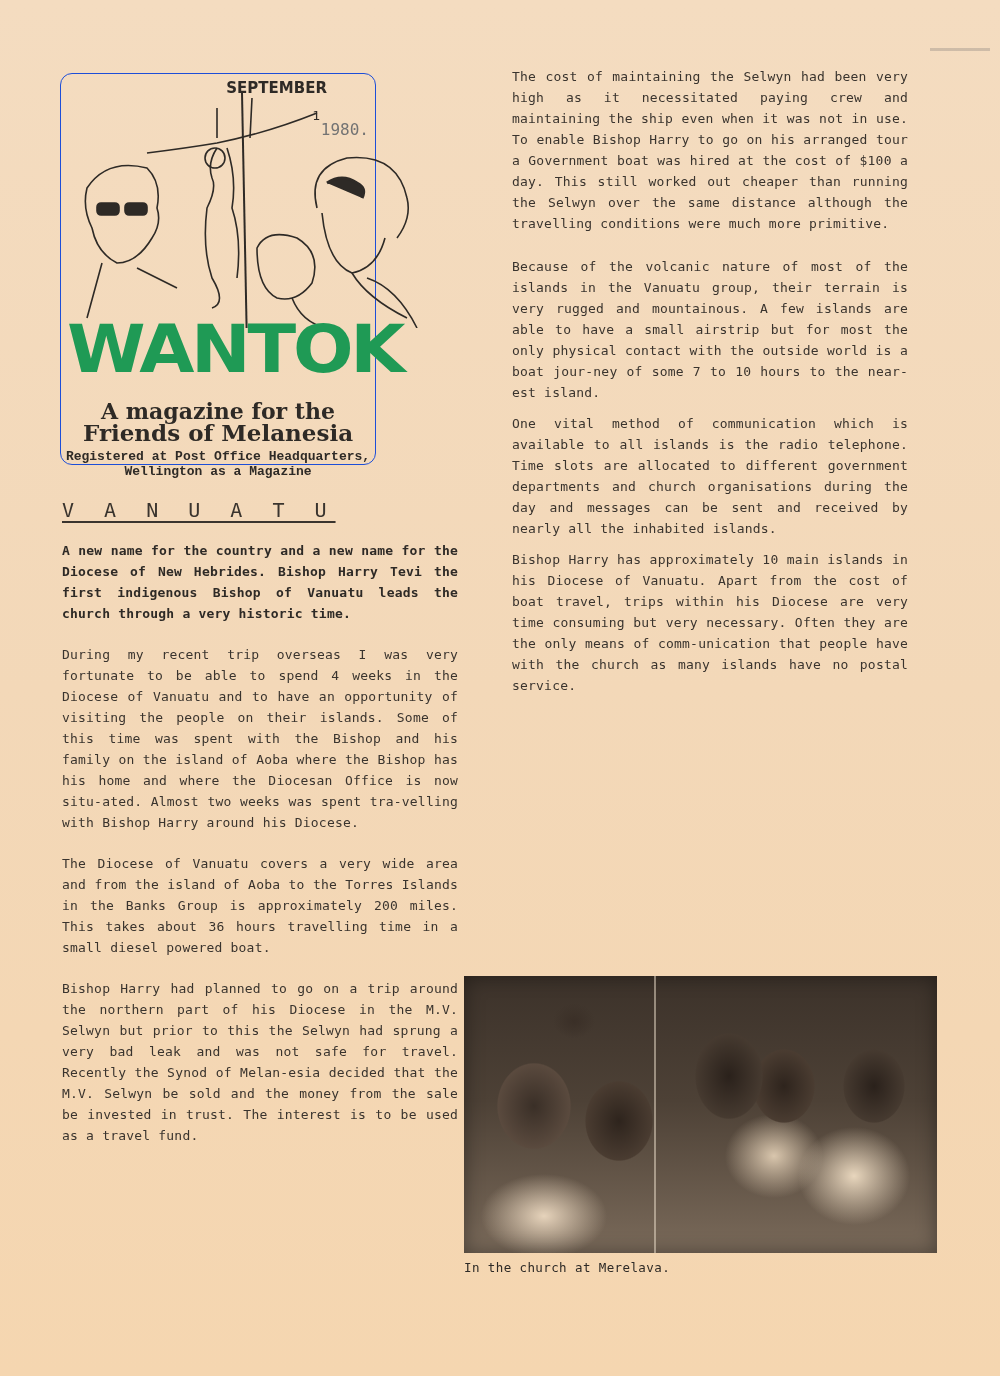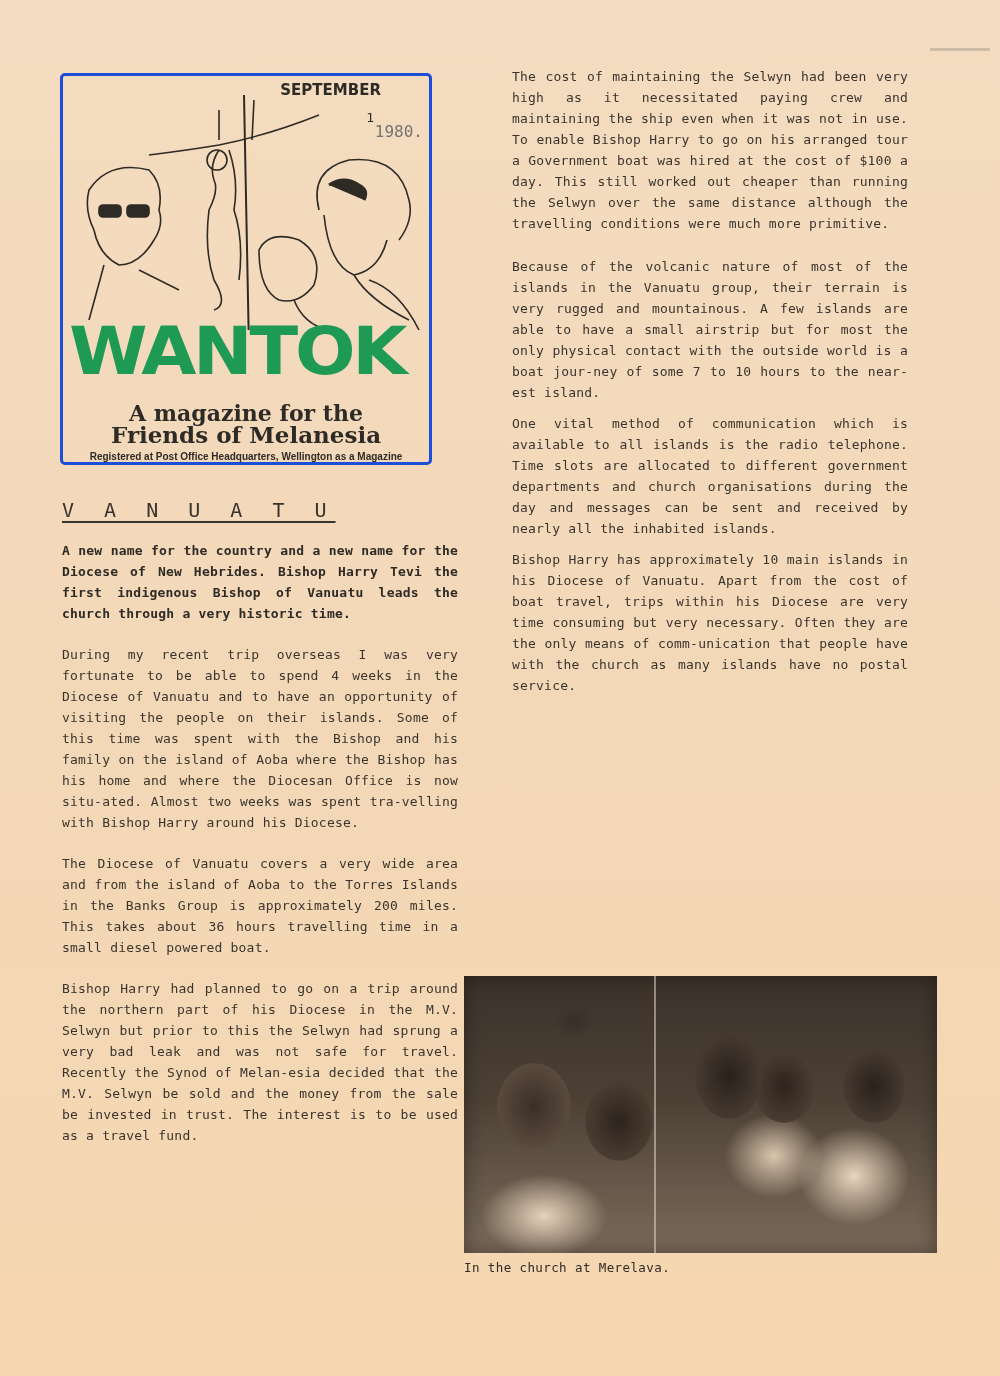--- a/index.html
+++ b/index.html
@@ -19,34 +19,34 @@
   }
   .para.lead { font-weight:bold; color:#2e2a26; }
   .title {
     font-size:20px; letter-spacing:9px; text-align:left; margin:8px 0 18px 0;
     text-decoration:underline; text-underline-offset:4px;
   }
   .title-wrap { text-align:center; }
   .gap { height:20px; }
   
   .masthead {
-    position:absolute; left:60px; top:73px; width:372px; height:392px;
-    border:3px solid #1d4ed8; border-radius:5px; box-sizing:border-box;
+    position:absolute; left:60px; top:73px; width:316px; height:392px;
+    border:1px solid #1d4ed8; border-radius:12px; box-sizing:border-box;
   }
   .mast-date { position:absolute; right:48px; top:5px; font-family:"DejaVu Sans", sans-serif; font-weight:bold; font-size:15px; color:#2e2a26; }
   .mast-year { position:absolute; right:6px; top:46px; font-family:"DejaVu Sans Mono", monospace; font-weight:normal; font-size:16px; color:#737373; }
   .mast-one { position:absolute; right:55px; top:34px; font-size:13px; color:#2e2a26; }
   .logo {
     position:absolute; left:6px; top:246px;
     font-family:"DejaVu Sans", sans-serif; font-weight:bold; font-size:66px; letter-spacing:-3px;
     color:#1f9a55; line-height:60px; transform:scaleX(1.08); transform-origin:left;
   }
   .tagline1 { position:absolute; left:0; right:0; top:324px; text-align:center; font-family:"DejaVu Serif", serif; font-weight:bold; font-size:22px; color:#2e2a26; }
   .tagline2 { position:absolute; left:0; right:0; top:345px; text-align:center; font-family:"DejaVu Serif", serif; font-weight:bold; font-size:23px; color:#2e2a26; }
-  .registration { position:absolute; left:0; right:0; top:375px; text-align:center; font-family:Liberation Sans, sans-serif; font-weight:bold; font-size:10px; color:#2e2a26; }
+  .registration { position:absolute; left:0; right:0; top:375px; text-align:center; font-family:Liberation Mono, monospace; font-weight:bold; font-size:13px; color:#2e2a26; }
   .illustration { position:absolute; left:6px; top:14px; width:360px; height:240px; }
   
   .photo {
     position:absolute; left:464px; top:976px; width:473px; height:277px;
     background:
       radial-gradient(ellipse 60px 70px at 70px 130px, #3a2f27 0%, #5a4a3e 60%, transparent 62%),
       radial-gradient(ellipse 55px 65px at 155px 145px, #2e241d 0%, #4a3c31 60%, transparent 62%),
       radial-gradient(ellipse 55px 70px at 265px 100px, #2a211b 0%, #463a30 60%, transparent 62%),
       radial-gradient(ellipse 50px 60px at 320px 110px, #2e241d 0%, #4a3c31 60%, transparent 62%),
       radial-gradient(ellipse 50px 60px at 410px 110px, #2a211b 0%, #463a30 60%, transparent 62%),

